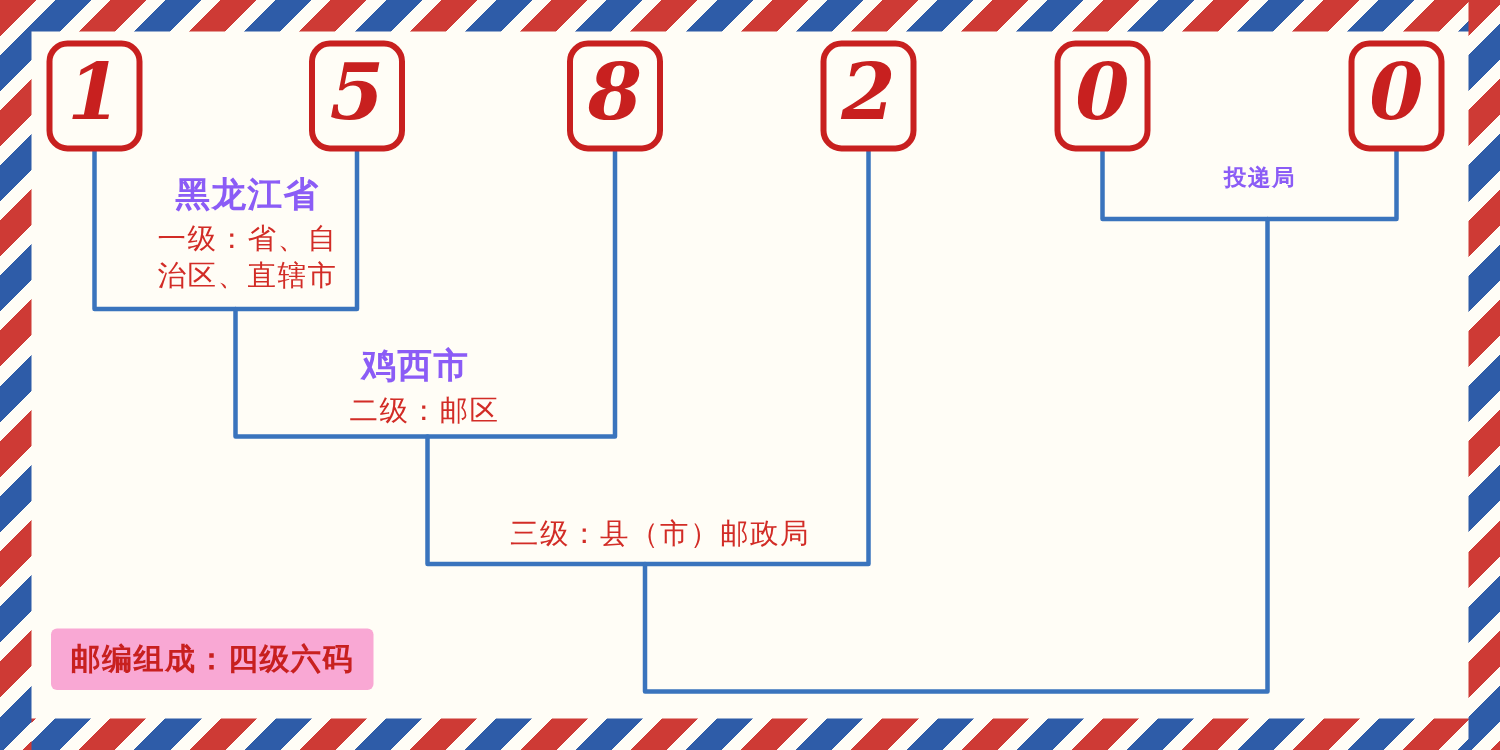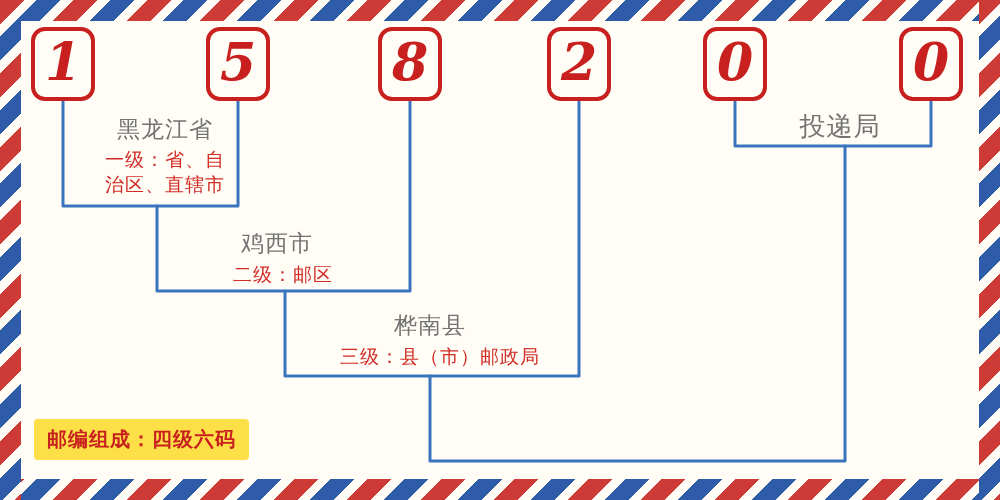--- a/index.html
+++ b/index.html
@@ -49,37 +49,37 @@
     font-family:"DejaVu Serif","Liberation Serif",serif;
     font-style:italic;font-weight:bold;
     font-size:52px;line-height:1;color:#c8201f;
     transform:translateY(-2px);
   }
   .b1{left:31px;} .b2{left:206px;} .b3{left:378px;}
   .b4{left:547px;} .b5{left:703px;} .b6{left:899px;}
 
   
   .lbl{position:absolute;z-index:4;text-align:center;letter-spacing:1px;}
-  .place{color:#737373;font-weight:normal;font-size:23px;}
+  .place{color:#8b5cf6;font-weight:bold;font-size:23px;}
   .desc{color:#d22c26;font-size:19px;line-height:1.32;}
-  .place-sm{font-size:26px;}
+  .place-sm{font-size:15px;}
 
   .lv1-place{left:85px;top:114px;width:160px;}
   .lv1-desc{left:75px;top:147px;width:180px;}
   .lv2-place{left:207px;top:228px;width:140px;}
   .lv2-desc{left:208px;top:262px;width:150px;text-align:center;}
   .lv3-place{left:360px;top:310px;width:140px;}
   .lv3-desc{left:330px;top:344px;width:220px;text-align:center;}
   .lv4-place{left:545px;top:396px;width:180px;}
   .lv4-desc{left:540px;top:427px;width:210px;}
   .delivery{left:795px;top:109px;width:90px;}
 
   .note{
     position:absolute;left:34px;top:419px;z-index:4;
-    background:#fde047;border-radius:4px;
+    background:#f9a8d4;border-radius:4px;
     padding:7px 13px;
     color:#c8201f;font-weight:bold;font-size:20px;letter-spacing:1px;
   }
 </style>
 </head>
 <body>
 
 <div class="page">
 
   <div class="edge edge-top"></div>
@@ -116,21 +116,20 @@
 
   <div class="lbl place lv1-place">黑龙江省</div>
   <div class="lbl desc lv1-desc">
     <div>一级：省、自</div>
     <div>治区、直辖市</div>
   </div>
 
   <div class="lbl place lv2-place">鸡西市</div>
   <div class="lbl desc lv2-desc">二级：邮区</div>
 
-  <div class="lbl place lv3-place">桦南县</div>
   <div class="lbl desc lv3-desc">三级：县（市）邮政局</div>
 
 
   <div class="lbl place place-sm delivery">投递局</div>
 
   <div class="note">邮编组成：四级六码</div>
 
 </div>
 
 </body></html>

